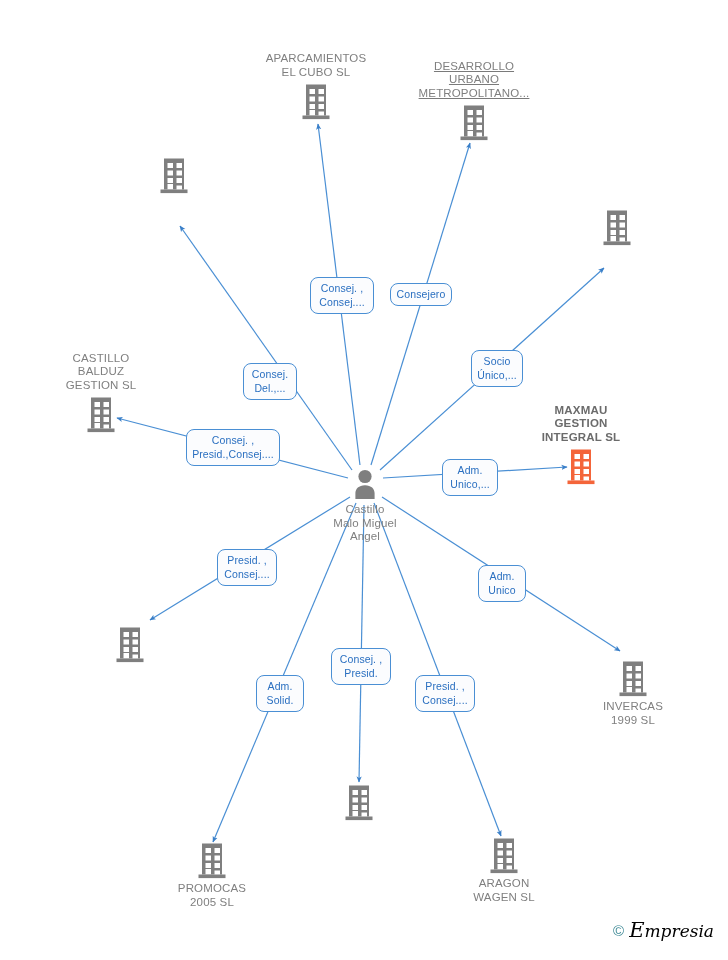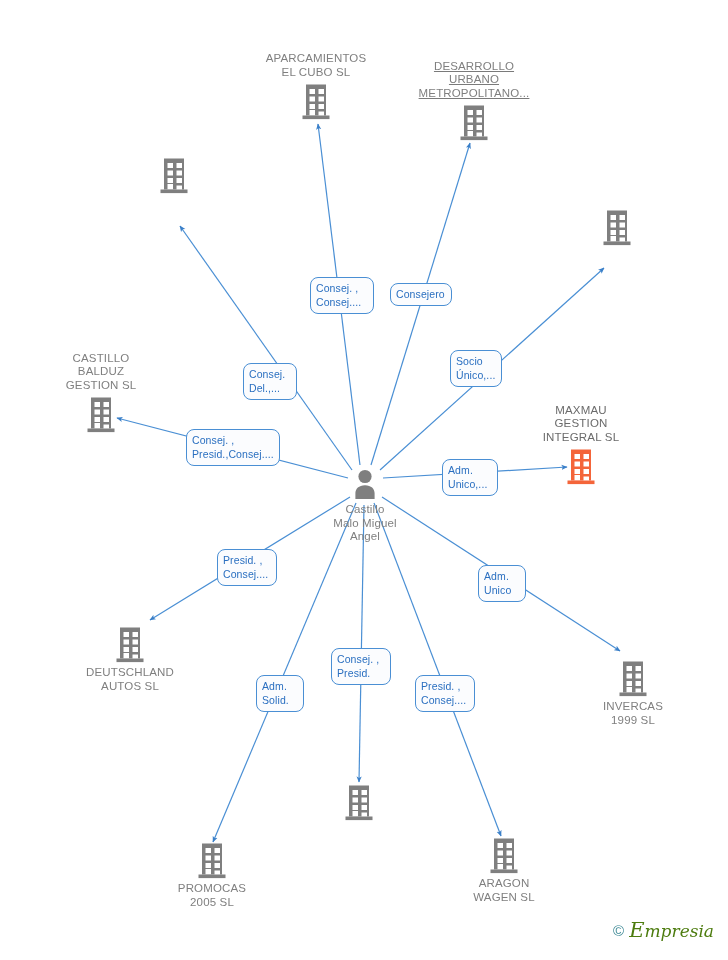--- a/index.html
+++ b/index.html
@@ -38,41 +38,41 @@
     font-size: 11.5px;
     letter-spacing: 0.15px;
   }
   .node .label {
     display: block;
     white-space: pre-line;
     color: #7f7f7f;
   }
   .node.highlight .label {
     color: #6b6b6b;
-    font-weight: normal;
+    font-weight: bold;
     letter-spacing: 0.2px;
   }
   .node .glyph {
     display: block;
     line-height: 0;
   }
   .node.label-top .glyph { margin-top: 3px; }
   .node.label-bottom .glyph { margin-bottom: 3px; }
 
   
   .relbox {
     position: absolute;
     box-sizing: border-box;
     background: #fbfcfe;
     border: 1.3px solid #4a8fd4;
     border-radius: 8px;
     color: #2a6fc0;
     font-size: 10.5px;
     line-height: 14px;
-    text-align: left;
+    text-align: center;
     padding: 3px 5px 4px 5px;
     white-space: pre-line;
     letter-spacing: 0.1px;
   }
 
   
   #watermark {
     position: absolute;
     right: 14px;
     bottom: 12px;
@@ -80,21 +80,21 @@
     align-items: center;
     gap: 5px;
     user-select: none;
   }
   #watermark .copy {
     color: #3f8a96;
     font-size: 15px;
     line-height: 1;
   }
   #watermark .brand {
-    color: #4d7c0f;
+    color: #000000;
     font-family: "DejaVu Serif", serif;
     font-style: italic;
     font-size: 17px;
     line-height: 1;
   }
   #watermark .brand .cap {
     font-size: 21px;
   }
 </style>
 </head>
@@ -225,22 +225,20 @@
             <rect x="8.5" y="7" width="5.5" height="5" fill="#fff"></rect>
             <rect x="17.5" y="7" width="5.5" height="5" fill="#fff"></rect>
             <rect x="8.5" y="14.5" width="5.5" height="5" fill="#fff"></rect>
             <rect x="17.5" y="14.5" width="5.5" height="5" fill="#fff"></rect>
             <rect x="8.5" y="22" width="5.5" height="5" fill="#fff"></rect>
             <rect x="17.5" y="22" width="5.5" height="5" fill="#fff"></rect>
             <rect x="17.5" y="29.5" width="5.5" height="5" fill="#fff"></rect>
             <rect x="8.5" y="28" width="5.5" height="5.5" fill="#fff"></rect>
             <rect x="1.5" y="33.5" width="27" height="3.6" fill="#7f7f7f"></rect>
           </svg></span>
-        <span class="label">DEUTSCHLAND
-AUTOS  SL</span>
       </div>
       <div class="node label-bottom" style="left: 633px; top: 659px;">
         <span class="glyph"><svg width="30" height="38" viewBox="0 0 30 38">
             <rect x="5" y="2.5" width="20" height="31" fill="#7f7f7f"></rect>
             <rect x="8.5" y="7" width="5.5" height="5" fill="#fff"></rect>
             <rect x="17.5" y="7" width="5.5" height="5" fill="#fff"></rect>
             <rect x="8.5" y="14.5" width="5.5" height="5" fill="#fff"></rect>
             <rect x="17.5" y="14.5" width="5.5" height="5" fill="#fff"></rect>
             <rect x="8.5" y="22" width="5.5" height="5" fill="#fff"></rect>
             <rect x="17.5" y="22" width="5.5" height="5" fill="#fff"></rect>
@@ -306,21 +304,21 @@
 Malo Miguel
 Angel</span>
       </div>
     </div>
   <div id="labels-layer">
       <div class="relbox" style="left: 310px; top: 277px; width: 64px; min-height: 31px;">Consej. ,
 Consej....</div>
       <div class="relbox" style="left: 390px; top: 283px; width: 62px; min-height: 19px;">Consejero</div>
       <div class="relbox" style="left: 243px; top: 326px; width: 54px; min-height: 31px; margin-top: 37px;">Consej.
 Del.,...</div>
-      <div class="relbox" style="left: 450px; top: 350px; width: 52px; min-height: 31px;">Socio
+      <div class="relbox" style="left: 471px; top: 350px; width: 52px; min-height: 31px;">Socio
 Único,...</div>
       <div class="relbox" style="left: 186px; top: 429px; width: 94px; min-height: 31px;">Consej. ,
 Presid.,Consej....</div>
       <div class="relbox" style="left: 442px; top: 459px; width: 56px; min-height: 31px;">Adm.
 Unico,...</div>
       <div class="relbox" style="left: 217px; top: 549px; width: 60px; min-height: 31px;">Presid. ,
 Consej....</div>
       <div class="relbox" style="left: 478px; top: 565px; width: 48px; min-height: 31px;">Adm.
 Unico</div>
       <div class="relbox" style="left: 331px; top: 648px; width: 60px; min-height: 31px;">Consej. ,

